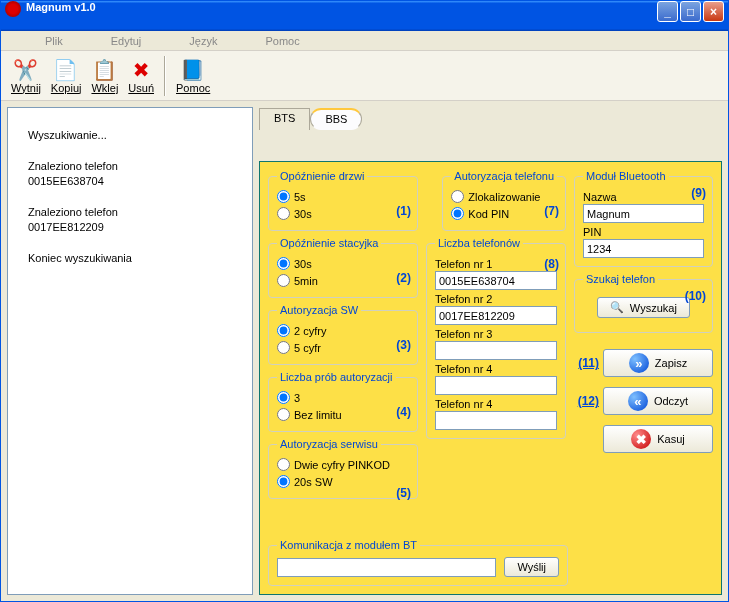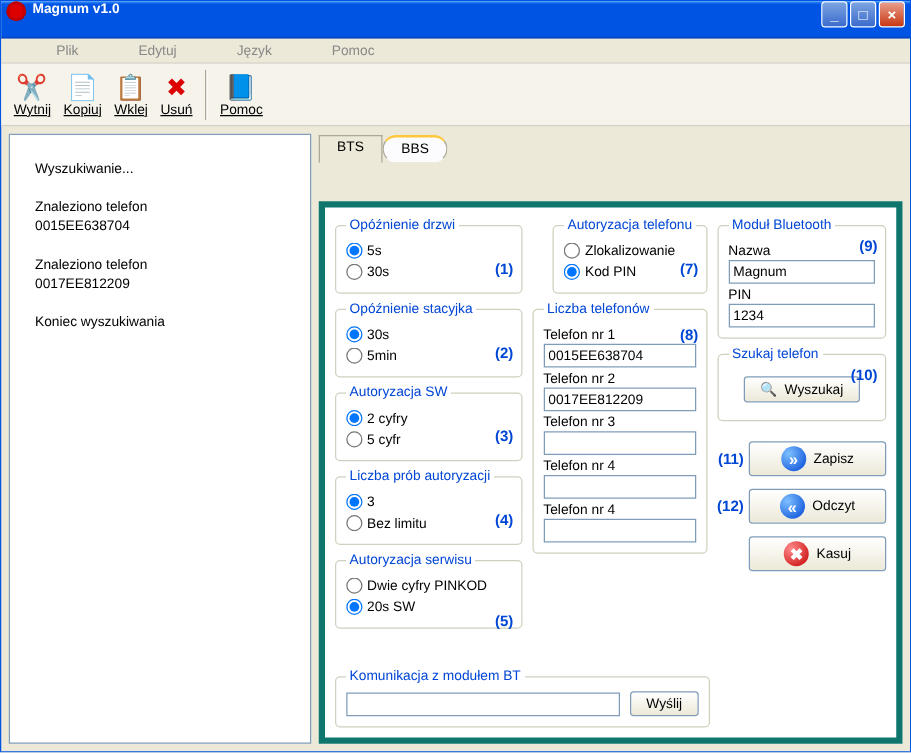--- a/index.html
+++ b/index.html
@@ -17,41 +17,41 @@
 .tbtn { display: flex; flex-direction: column; align-items: center; padding: 2px 4px; cursor: pointer; }
 .tbtn .glyph { font-size: 20px; height: 24px; }
 .tbtn .lbl { font-size: 11px; text-decoration: underline; }
 .tsep { width: 2px; height: 40px; border-left: 1px solid #aca899; border-right: 1px solid #fff; margin: 0 4px; }
 .content { flex: 1; display: flex; padding: 6px; gap: 6px; }
 .leftpane { width: 246px; background: #fff; border: 1px solid #7f9db9; padding: 20px; font-size: 11px; line-height: 1.4; }
 .rightpane { flex: 1; display: flex; flex-direction: column; gap: 32px; }
 .tabs { display: flex; height: 22px; }
 .tab { padding: 3px 14px; border: 1px solid #aca899; border-bottom: none; background: #ece9d8; cursor: pointer; position: relative; top: 1px; }
 .tab.active { background: #fcfcfe; border-bottom: 1px solid #fcfcfe; border-top: 2px solid #ffc83c; border-radius: 11px; }
-.tabbody { flex: 1; border: 5px solid #0f766e; background: #ffffff; padding: 8px; position: relative; }
+.tabbody { flex: 1; border: 1px solid #0f766e; background: #fde047; padding: 8px; position: relative; }
 .cols { display: flex; gap: 8px; height: 100%; }
 .col { display: flex; flex-direction: column; gap: 6px; }
 .col1 { width: 150px; }
 .col2 { width: 140px; align-items: flex-end; }
 .col3 { flex: 1; }
 fieldset { border: 1px solid #d0d0bf; border-radius: 4px; padding: 6px 8px 8px; margin: 0; position: relative; }
 legend { color: #0046d5; padding: 0 3px; font-size: 11px; }
 .radio-row { display: flex; align-items: center; gap: 4px; padding: 2px 0; }
 .radio-row input { margin: 0; }
 .num { position: absolute; right: 6px; color: #0046d5; font-weight: bold; font-size: 12px; }
 .field-label { font-size: 11px; margin: 3px 0 1px; }
 .txt { width: 100%; border: 1px solid #7f9db9; padding: 2px 3px; font-size: 11px; height: 19px; }
 .btn { border: 1px solid #7f9db9; background: linear-gradient(to bottom, #fff, #ece9d8); padding: 3px 12px; border-radius: 3px; cursor: pointer; display: inline-flex; align-items: center; gap: 6px; justify-content: center; }
 .btn.big { width: 110px; height: 28px; }
 .bigicon { width: 20px; height: 20px; border-radius: 50%; display: inline-flex; align-items: center; justify-content: center; color: #fff; font-size: 13px; font-weight: bold; }
 .bi-blue { background: radial-gradient(circle at 30% 30%, #7ec0ff, #0046d5); }
 .bi-red { background: radial-gradient(circle at 30% 30%, #ff8a8a, #c40000); }
 .action-stack { display: flex; flex-direction: column; gap: 10px; align-items: flex-end; margin-top: 10px; }
 .action-row { display: flex; align-items: center; gap: 4px; }
-.action-num { color: #0046d5; font-weight: bold; font-size: 12px; }
+.action-num { color: #0046d5; font-weight: bold; font-size: 12px; text-decoration: underline; }
 .comm-row { position: absolute; bottom: 8px; left: 8px; width: 300px; }
 .comm-row .inner { display: flex; gap: 8px; align-items: center; }
 .comm-row .txt { flex: 1; }
 </style>
 </head>
 <body>
 
 <div class="window">
   <div class="titlebar">
     <div class="icon"></div>

